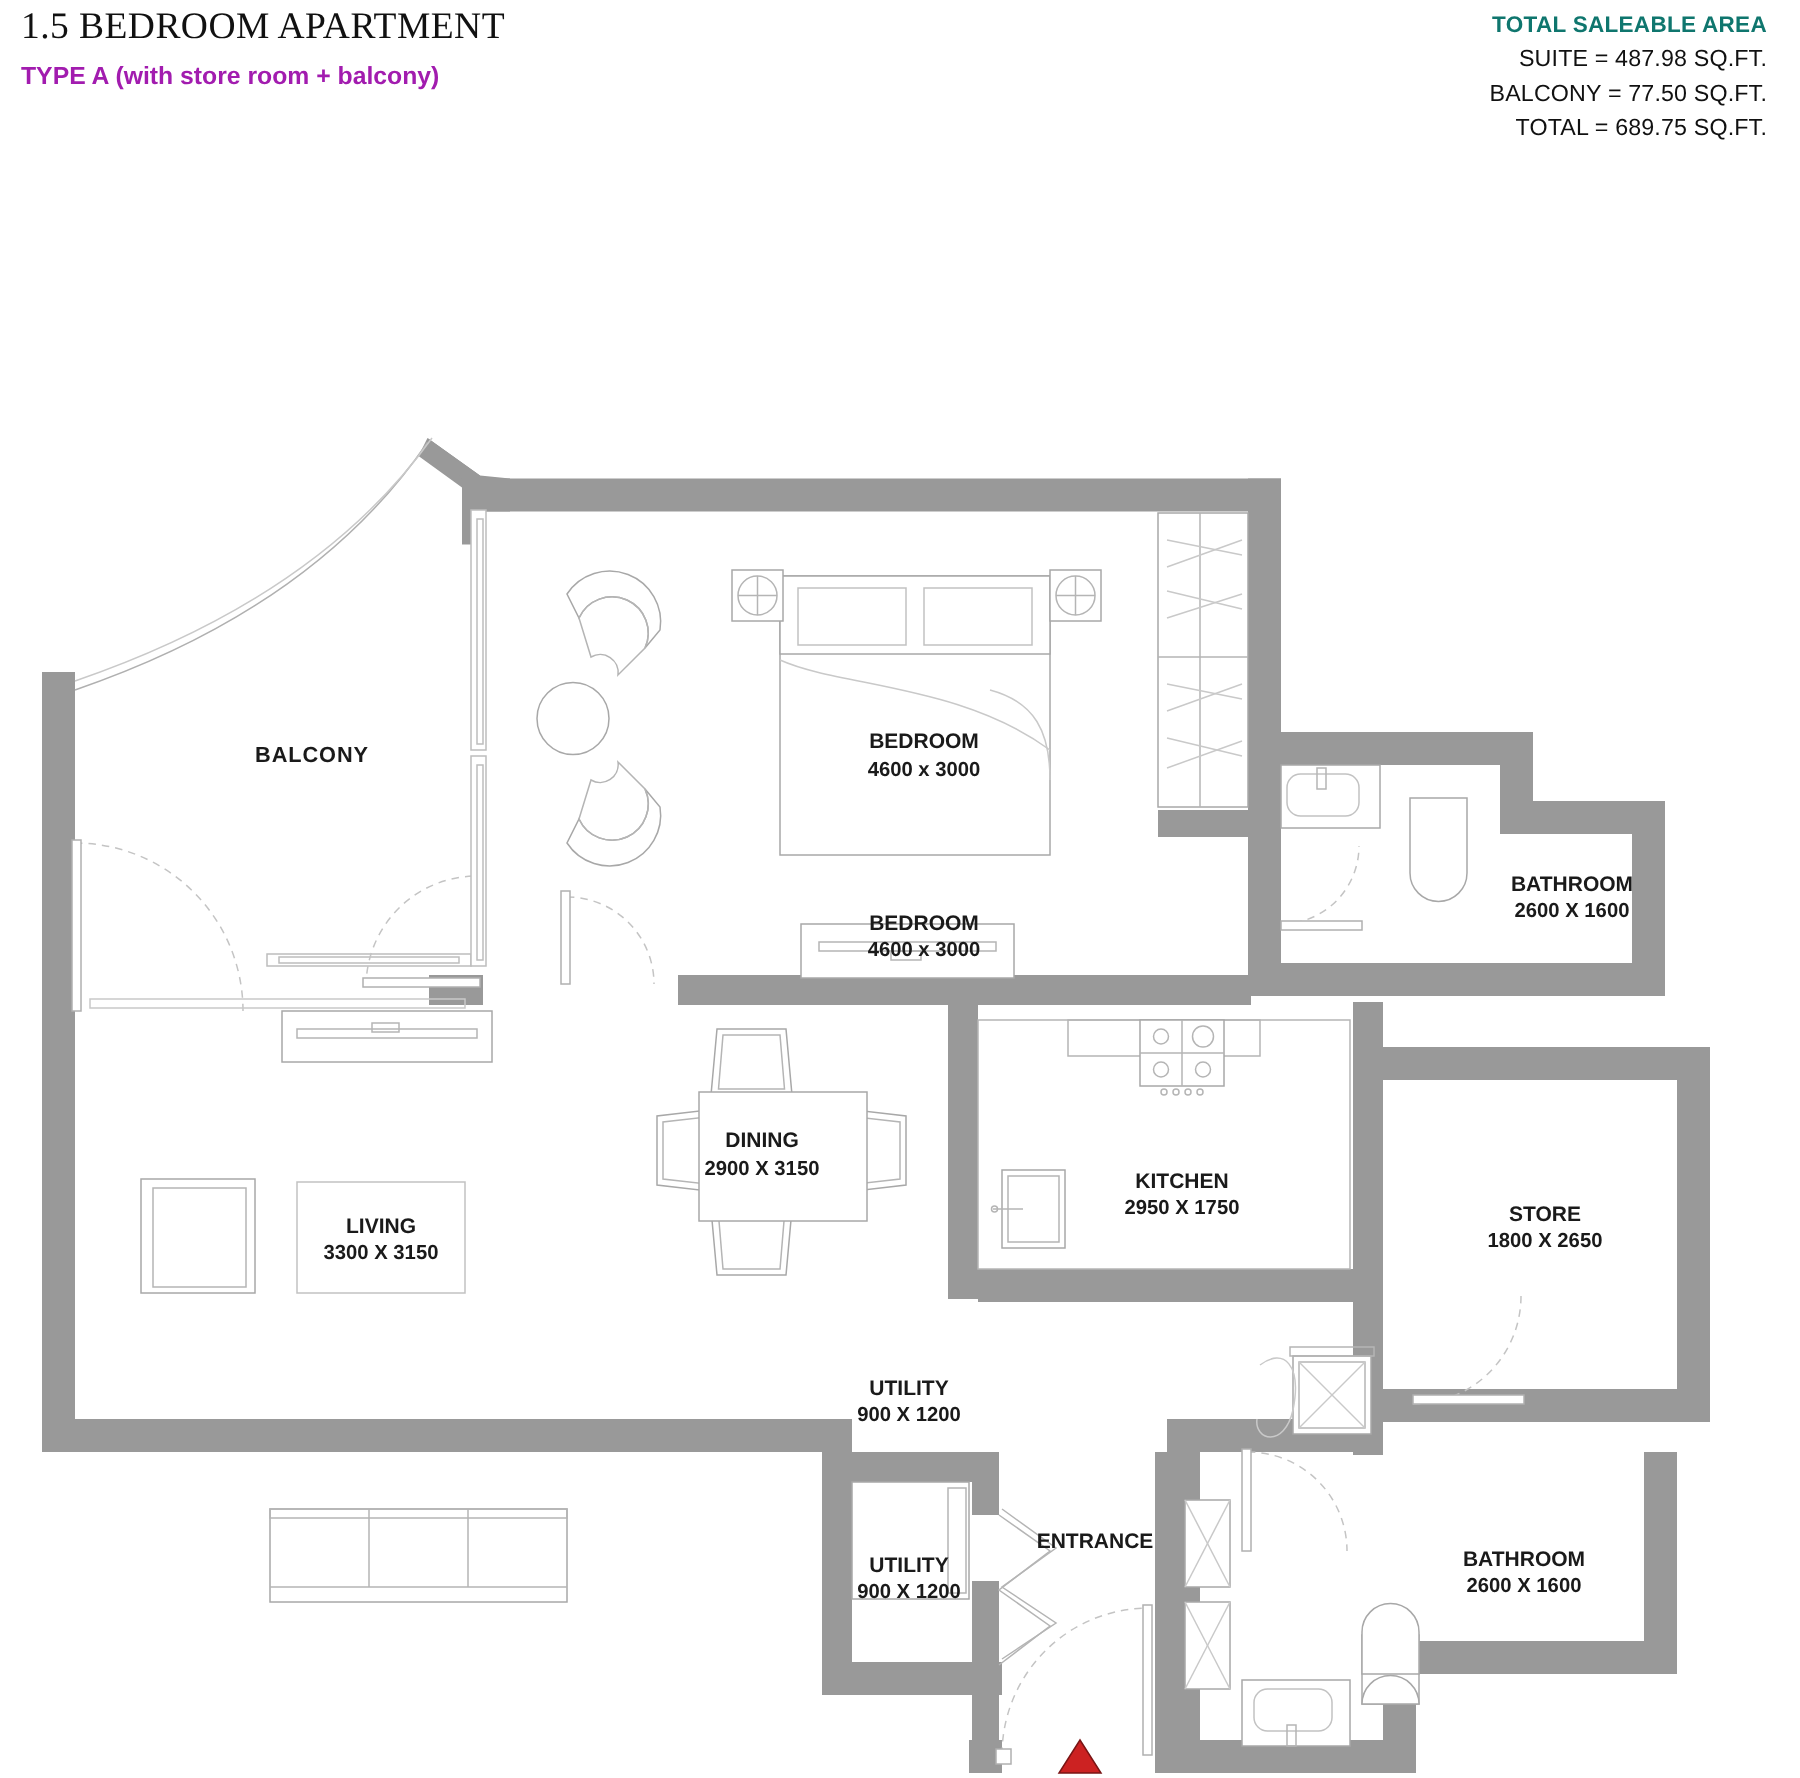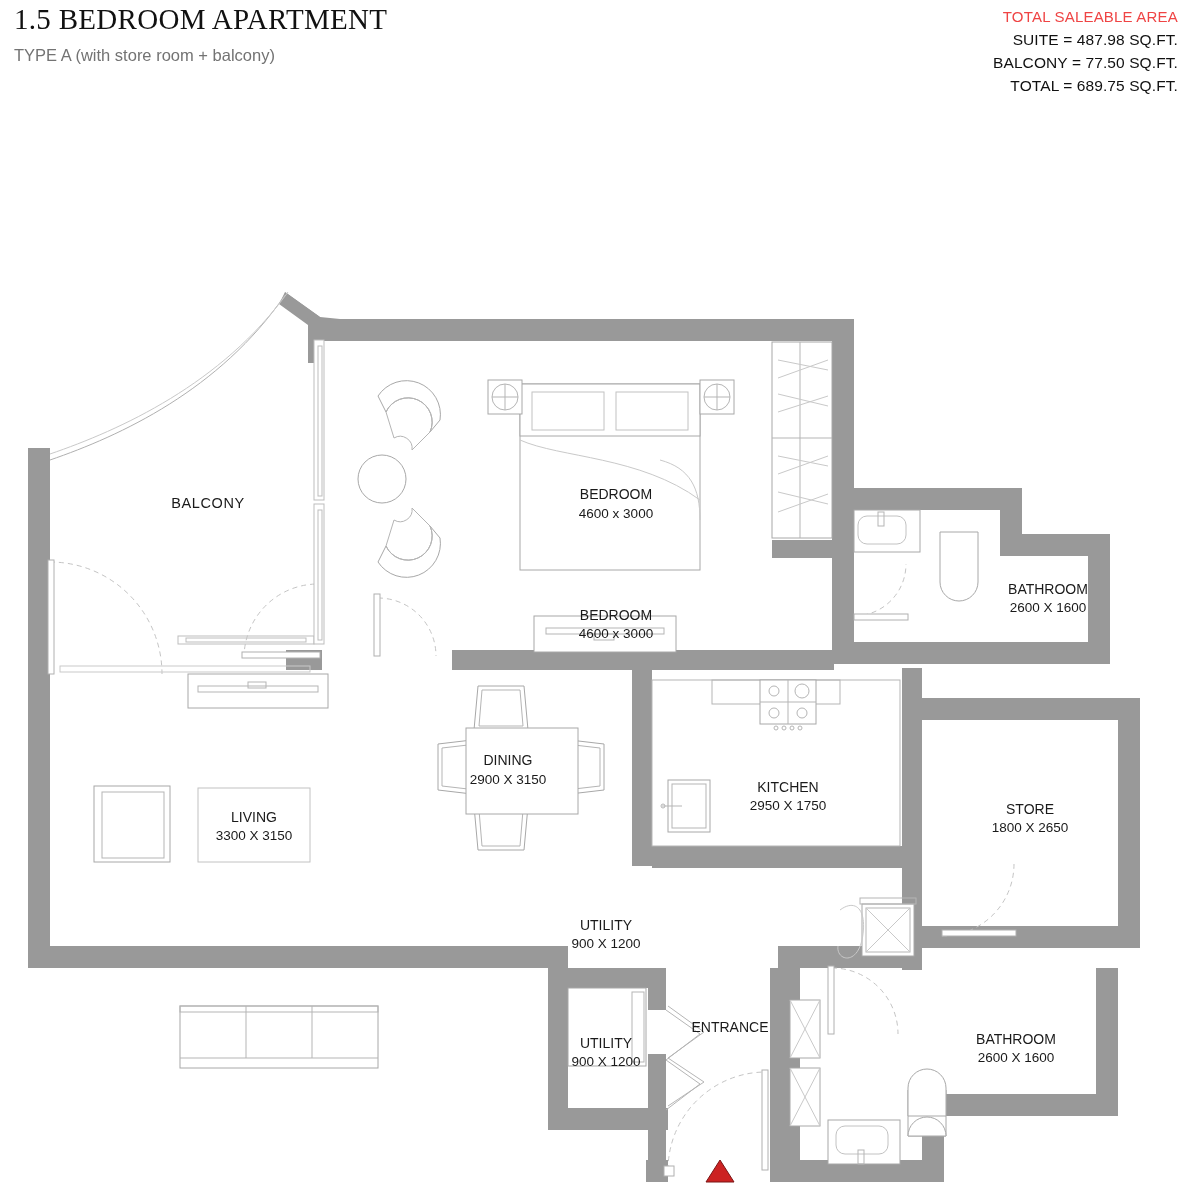--- a/index.html
+++ b/index.html
@@ -30,63 +30,64 @@
     width: 1200px;
     height: 120px;
   }
   .title-block {
     position: absolute;
     left: 14px;
     top: 4px;
   }
   .plan-title {
     font-family: "Liberation Serif", serif;
-    font-size: 29px;
+    font-size: 25px;
     font-weight: 400;
     letter-spacing: 0.3px;
     color: #111;
     margin: 0;
     line-height: 1.1;
   }
   .plan-subtitle {
     font-family: "Liberation Sans", sans-serif;
     font-size: 16.5px;
-    font-weight: normal;
-    color: #737373;
+    font-weight: bold;
+    color: #a21caf;
     margin: 10px 0 0 0;
     line-height: 1.1;
   }
   .area-block {
     position: absolute;
     right: 22px;
     top: 8px;
     text-align: right;
   }
   .area-heading {
     font-size: 15px;
-    font-weight: normal;
+    font-weight: bold;
     letter-spacing: 0.2px;
-    color: #ef4444;
+    color: #0f766e;
     margin: 0 0 6px 0;
   }
   .area-line {
     font-size: 15.5px;
     font-weight: 400;
     color: #111;
     margin: 0 0 5px 0;
     letter-spacing: 0.1px;
   }
 
   
   .plan-wrap {
     position: absolute;
     left: 0;
     top: 120px;
     width: 1200px;
     height: 1065px;
+    font-weight: bold;
   }
   svg.floorplan { display: block; }
 
   
   .wall        { fill: #999999; stroke: none; }
   .furn        { fill: #ffffff; stroke: #a8a8a8; stroke-width: 1; }
   .furn-light  { fill: #ffffff; stroke: #c2c2c2; stroke-width: 1; }
   .furn-line   { fill: none;    stroke: #b5b5b5; stroke-width: 1; }
   .furn-line-d { fill: none;    stroke: #c9c9c9; stroke-width: 1; }
   .door-swing  { fill: none; stroke: #c4c4c4; stroke-width: 1; stroke-dasharray: 5 4; }

